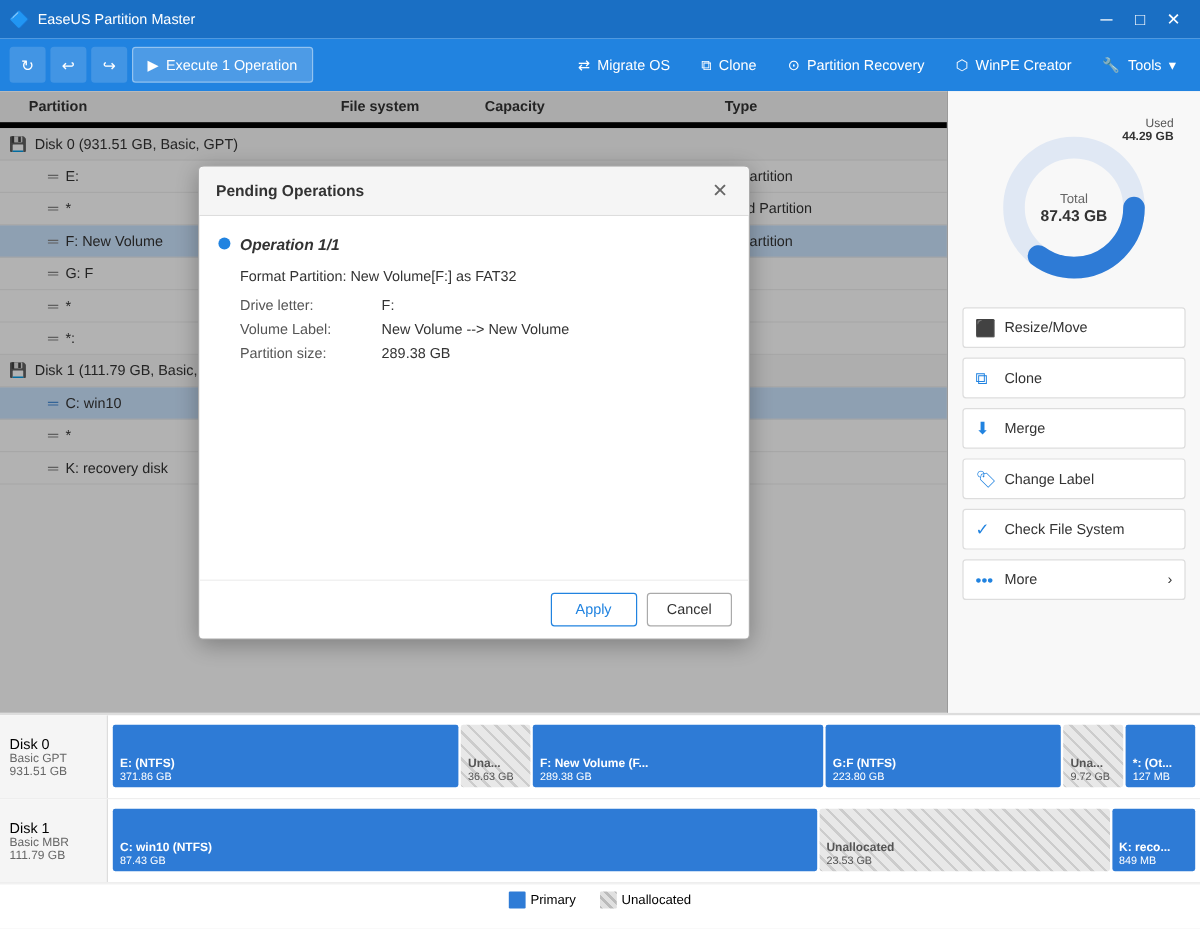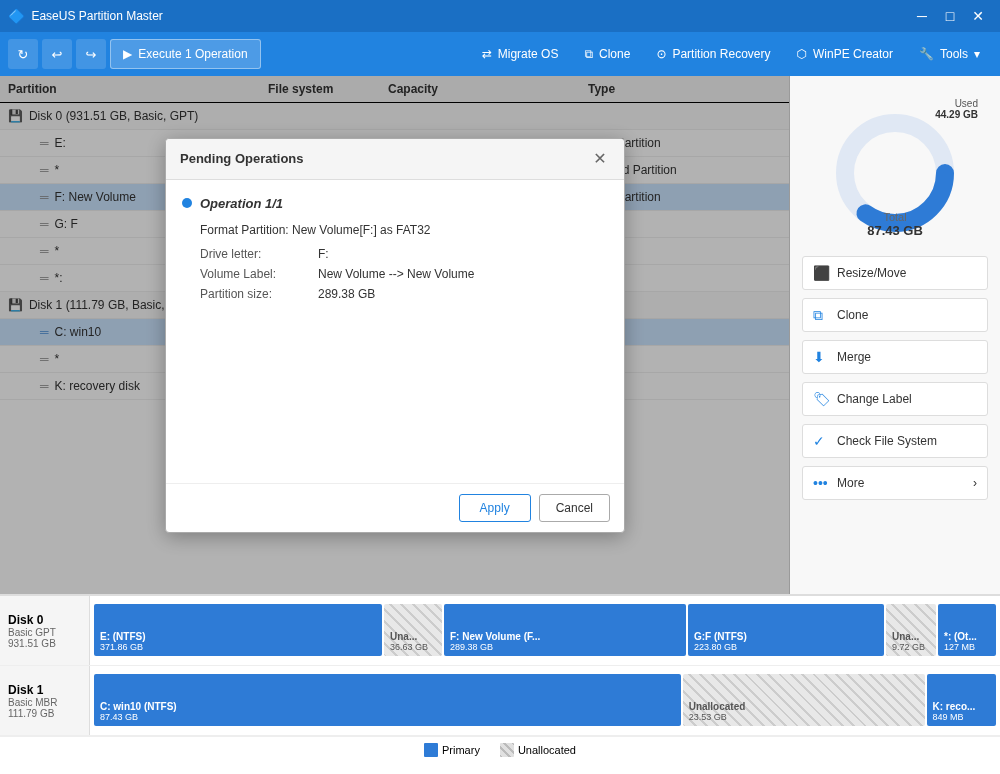--- a/index.html
+++ b/index.html
@@ -89,22 +89,22 @@
     .partition-list {
       width: 790px;
       background: white;
       border-right: 1px solid #ddd;
       overflow-y: auto;
     }
     .partition-list-header {
       display: grid;
       grid-template-columns: 260px 120px 200px 200px;
       background: #f5f5f5;
-      border-bottom: 1px solid #000000;
-      padding: 6px 8px;
+      border-bottom: 5px solid #000000;
+      padding: 6px 24px;
       font-weight: 600;
       color: #333;
       font-size: 12px;
     }
     .disk-group-header {
       padding: 6px 8px;
       background: #f9f9f9;
       border-bottom: 1px solid #eee;
       display: flex;
       align-items: center;
@@ -133,21 +133,21 @@
       padding: 12px;
       display: flex;
       flex-direction: column;
       gap: 8px;
     }
 
     
     .donut-container {
       display: flex;
       justify-content: center;
-      align-items: flex-end;
+      align-items: center;
       padding: 10px 0;
       position: relative;
     }
     .donut-label {
       position: absolute;
       text-align: center;
       font-size: 11px;
       color: #555;
     }
     .donut-label .total-size { font-size: 13px; font-weight: 600; color: #333; }
@@ -184,21 +184,21 @@
     .disk-label {
       width: 90px;
       padding: 8px;
       background: #f5f5f5;
       border-right: 1px solid #ddd;
       display: flex;
       flex-direction: column;
       justify-content: center;
       flex-shrink: 0;
     }
-    .disk-label .disk-name { font-weight: 700; font-size: 12px; }
+    .disk-label .disk-name { font-weight: 400; font-size: 12px; }
     .disk-label .disk-type { font-size: 10px; color: #666; }
     .disk-label .disk-size { font-size: 10px; color: #666; }
     .disk-partitions {
       display: flex;
       flex: 1;
       align-items: stretch;
       padding: 8px 4px;
       gap: 2px;
     }
     .disk-partition-block {

